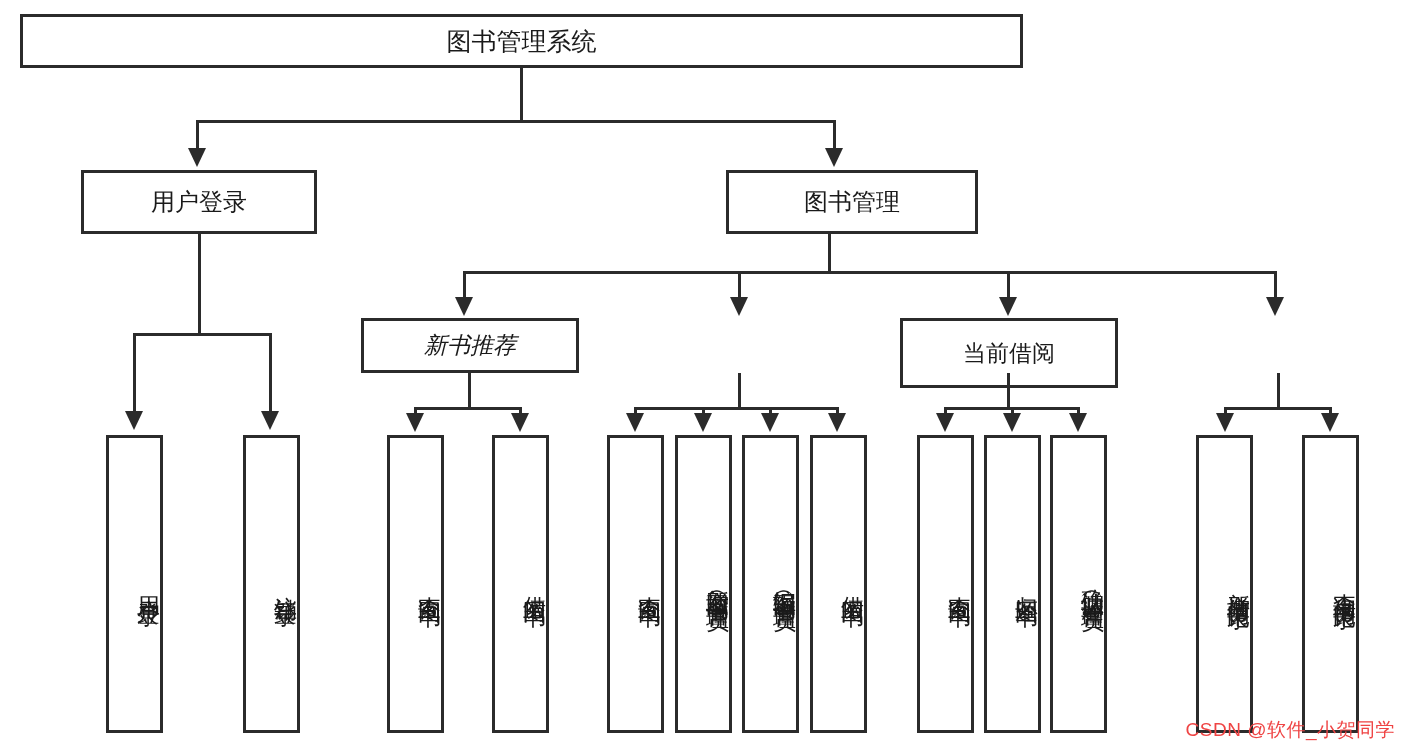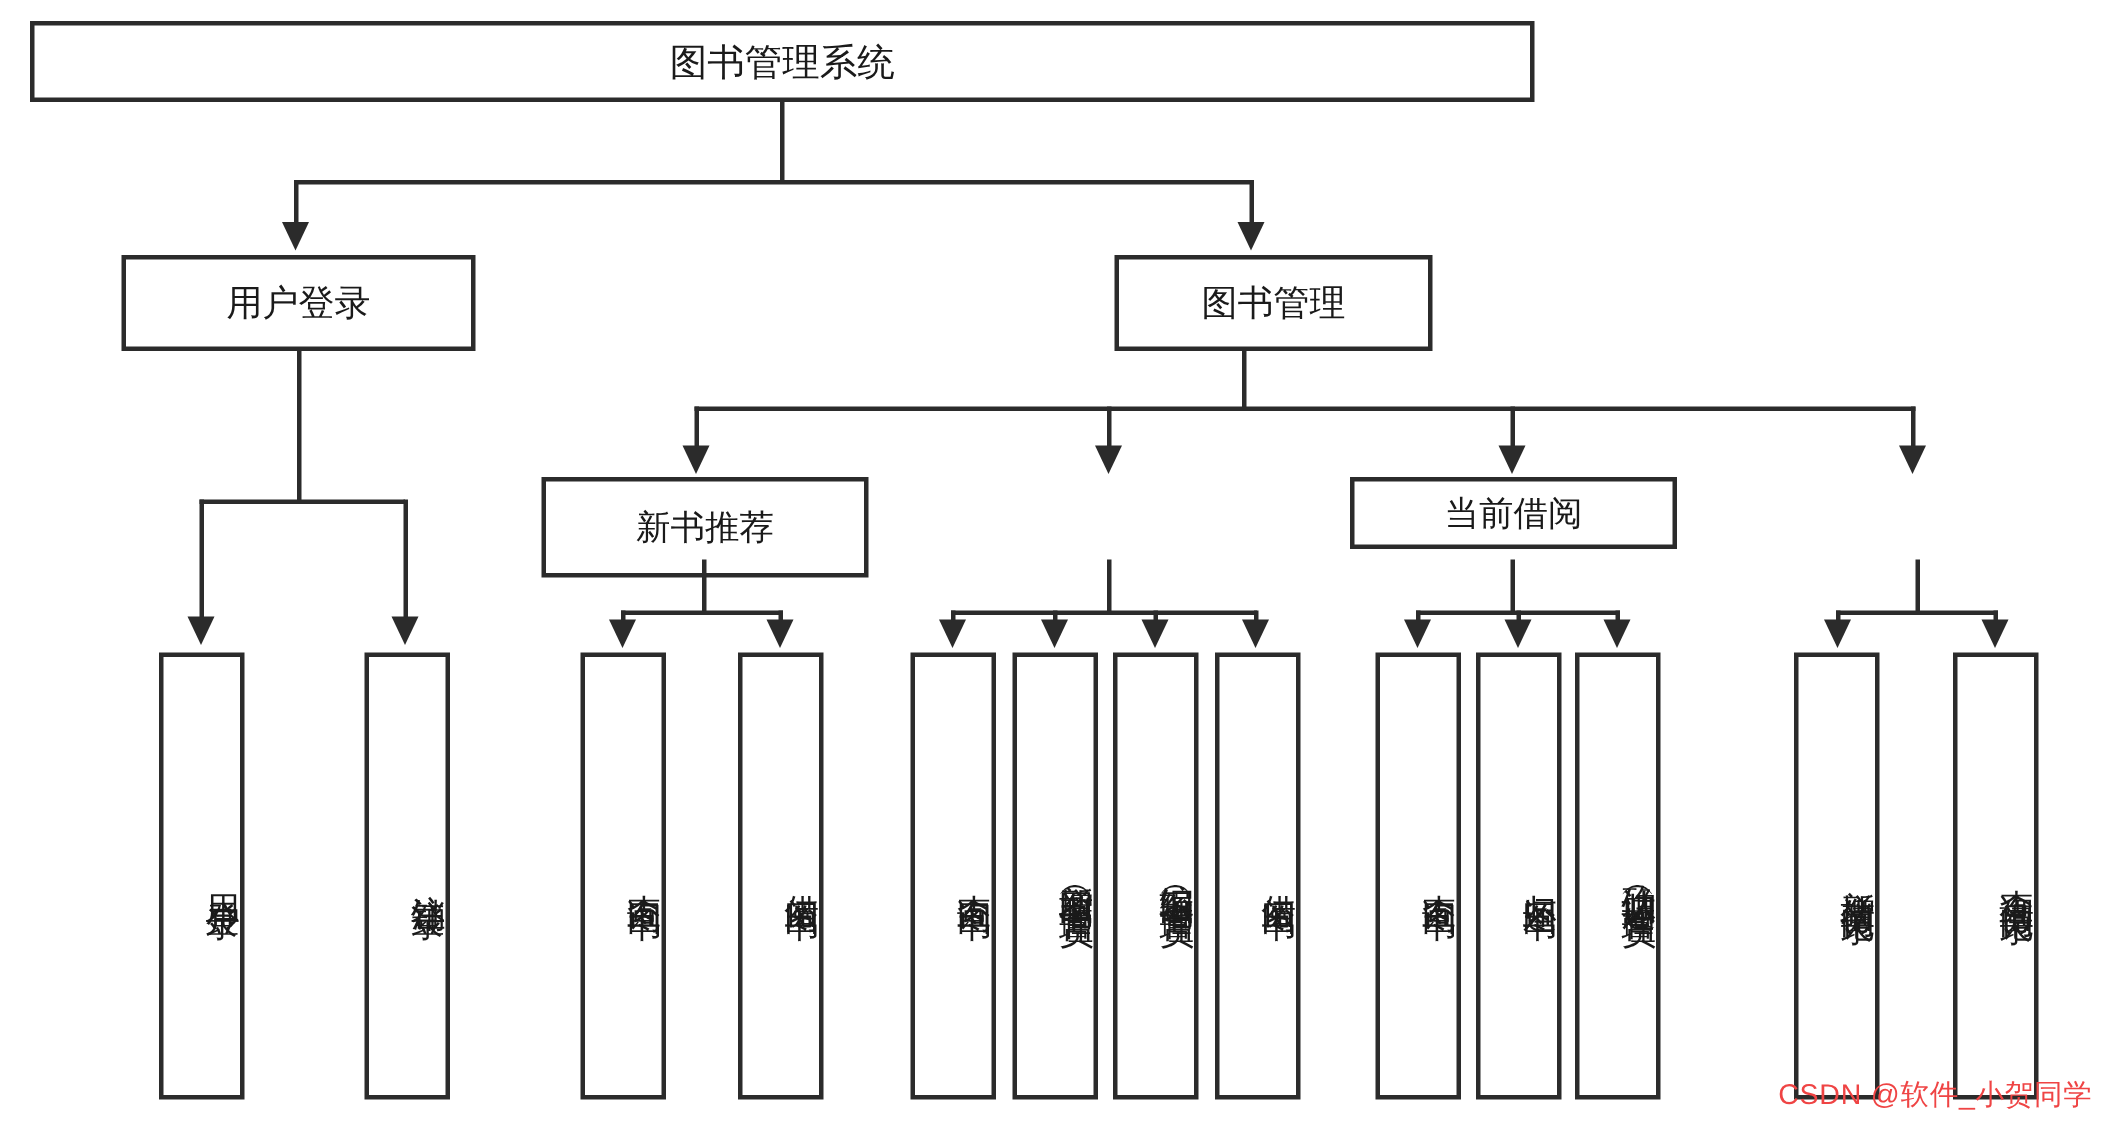--- a/index.html
+++ b/index.html
@@ -87,42 +87,42 @@
   <div class="node root" style="left:20px; top:14px; width:1003px; height:54px;">图书管理系统</div>
 
   <div class="seg v" style="left:520px; top:68px; width:3px; height:54px;"></div>
   <div class="seg h" style="left:196px; top:120px; width:640px; height:3px;"></div>
   <div class="seg v" style="left:196px; top:120px; width:3px; height:30px;"></div>
   <div class="arrow" style="left:188px; top:148px;"></div>
   <div class="seg v" style="left:833px; top:120px; width:3px; height:30px;"></div>
   <div class="arrow" style="left:825px; top:148px;"></div>
 
   <div class="node lvl2" style="left:81px; top:170px; width:236px; height:64px;">用户登录</div>
-  <div class="node lvl2" style="left:743px; top:170px; width:212px; height:64px;">图书管理</div>
+  <div class="node lvl2" style="left:726px; top:170px; width:252px; height:64px;">图书管理</div>
 
   <div class="seg v" style="left:198px; top:234px; width:3px; height:101px;"></div>
   <div class="seg h" style="left:133px; top:333px; width:137px; height:3px;"></div>
   <div class="seg v" style="left:133px; top:333px; width:3px; height:80px;"></div>
   <div class="arrow" style="left:125px; top:411px;"></div>
   <div class="seg v" style="left:269px; top:333px; width:3px; height:80px;"></div>
   <div class="arrow" style="left:261px; top:411px;"></div>
 
   <div class="seg v" style="left:828px; top:234px; width:3px; height:39px;"></div>
   <div class="seg h" style="left:463px; top:271px; width:814px; height:3px;"></div>
   <div class="seg v" style="left:463px; top:271px; width:3px; height:28px;"></div>
   <div class="arrow" style="left:455px; top:297px;"></div>
   <div class="seg v" style="left:738px; top:271px; width:3px; height:28px;"></div>
   <div class="arrow" style="left:730px; top:297px;"></div>
   <div class="seg v" style="left:1007px; top:271px; width:3px; height:28px;"></div>
   <div class="arrow" style="left:999px; top:297px;"></div>
   <div class="seg v" style="left:1274px; top:271px; width:3px; height:28px;"></div>
   <div class="arrow" style="left:1266px; top:297px;"></div>
 
-  <div class="node lvl3" style="left:361px; top:318px; width:218px; height:67px;">新书推荐</div>
-  <div class="node lvl3" style="left:900px; top:318px; width:218px; height:48px;">当前借阅</div>
+  <div class="node lvl3" style="left:361px; top:318px; width:218px; height:55px;font-style:italic;">新书推荐</div>
+  <div class="node lvl3" style="left:900px; top:318px; width:218px; height:70px;">当前借阅</div>
 
   <div class="seg v" style="left:468px; top:373px; width:3px; height:36px;"></div>
   <div class="seg h" style="left:414px; top:407px; width:108px; height:3px;"></div>
   <div class="seg v" style="left:414px; top:407px; width:3px; height:8px;"></div>
   <div class="arrow" style="left:406px; top:413px;"></div>
   <div class="seg v" style="left:519px; top:407px; width:3px; height:8px;"></div>
   <div class="arrow" style="left:511px; top:413px;"></div>
 
   <div class="seg v" style="left:738px; top:373px; width:3px; height:36px;"></div>
   <div class="seg h" style="left:634px; top:407px; width:204px; height:3px;"></div>

